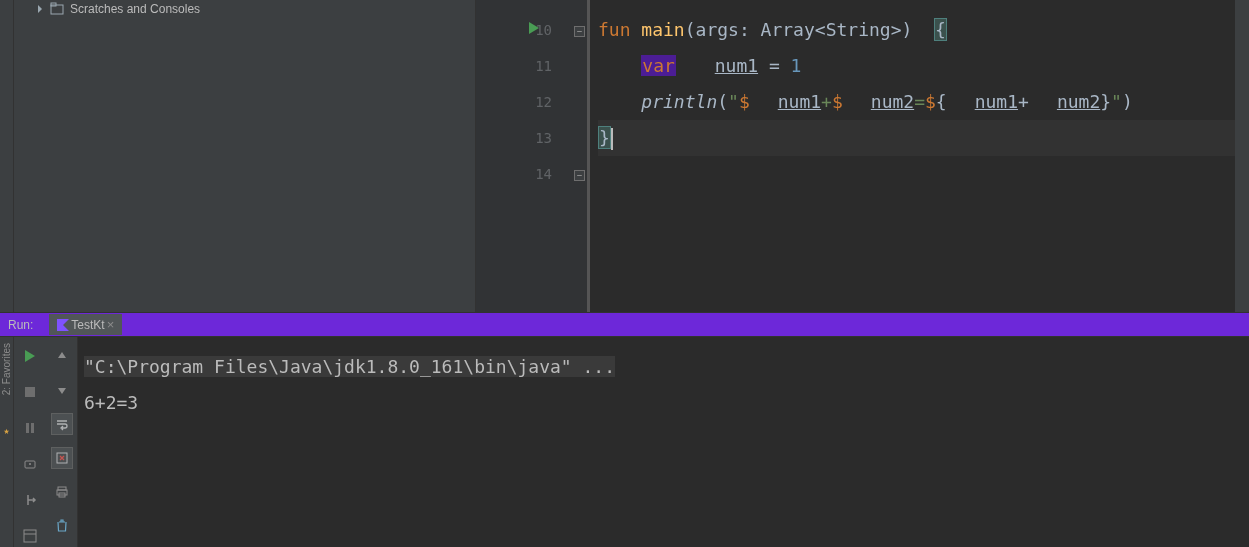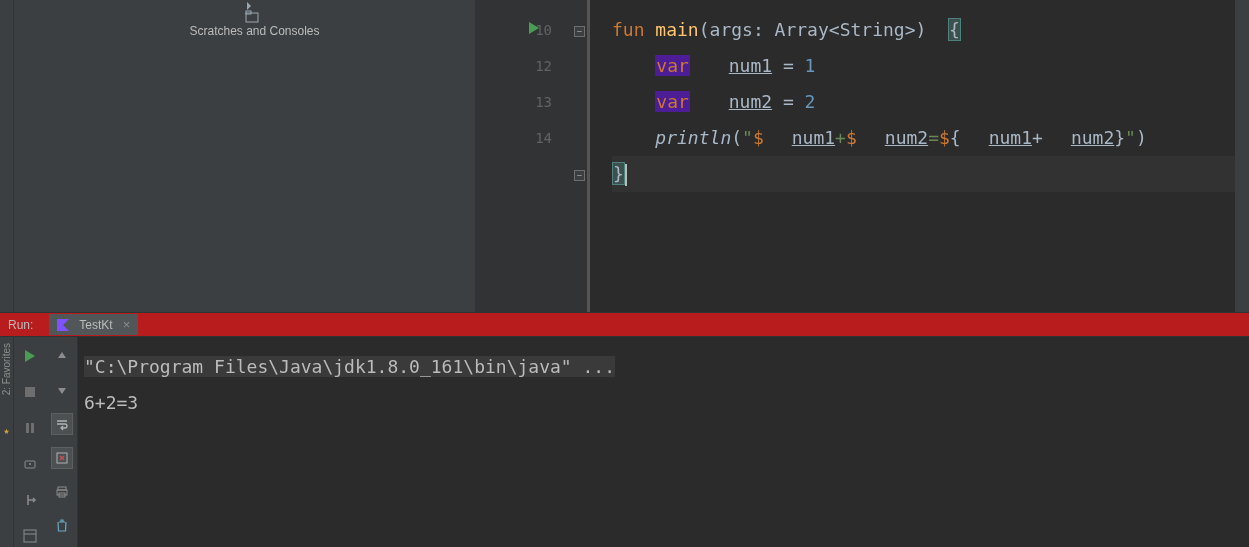--- a/index.html
+++ b/index.html
@@ -38,21 +38,20 @@
       border-right: 1px solid #323232;
       padding: 0;
     }
     .tree-item {
       display: flex;
       align-items: center;
       padding: 2px 8px 2px 22px;
       color: #bbbbbb;
       font-family: sans-serif;
       font-size: 12px;
-      flex-direction: column;
     }
     .tree-arrow {
       width: 8px;
       height: 8px;
       margin-right: 6px;
       color: #8c8c8c;
     }
     .editor-panel {
       flex: 1;
       background: #2b2b2b;
@@ -91,21 +90,21 @@
       height: 11px;
       border: 1px solid #6e6e6e;
       font-size: 9px;
       text-align: center;
       line-height: 9px;
       color: #a0a0a0;
       background: #3c3f41;
     }
     .code-area {
       flex: 1;
-      padding-left: 22px;
+      padding-left: 8px;
       font-size: 18px;
       line-height: 36px;
       position: relative;
       border-left: 2px solid #555555;
     }
     .code-line {
       white-space: pre;
       height: 36px;
     }
     .kw { color: #cc7832; }
@@ -125,40 +124,40 @@
       height: 22px;
       background: #bbbbbb;
       vertical-align: middle;
     }
     .scrollbar-right {
       width: 14px;
       background: #3c3f41;
     }
     .run-panel-header {
       height: 26px;
-      background: #b91c1c;
+      background: #6d28d9;
       border-top: 1px solid #323232;
       border-bottom: 1px solid #323232;
       display: flex;
       align-items: center;
       padding: 0 8px;
       font-family: sans-serif;
       font-size: 12px;
     }
     .run-label {
       color: #bbbbbb;
       margin-right: 16px;
     }
     .tab {
       display: flex;
       align-items: center;
       padding: 3px 8px;
       background: #515658;
       color: #bbbbbb;
-      gap: 10px;
+      gap: 2px;
     }
     .tab-close {
       color: #8c8c8c;
       font-size: 13px;
     }
     .run-panel {
       flex: 1;
       display: flex;
       background: #2b2b2b;
     }
@@ -240,33 +239,33 @@
       </div>
     </div>
 
     <div class="editor-panel">
       <div class="gutter">
         <svg class="run-gutter" width="14" height="14" viewBox="0 0 14 14">
             <path d="M2,1 L12,7 L2,13 Z" fill="#499c54"></path>
           </svg>
         <div style="height:12px"></div>
         <div class="line-num">10</div>
+        <div class="line-num">11</div>
         <div class="line-num">12</div>
         <div class="line-num">13</div>
         <div class="line-num">14</div>
       </div>
       <div class="fold-col">
         <div class="fold-mark" style="top:26px">−</div>
         <div class="fold-mark" style="top:170px">−</div>
       </div>
       <div class="code-area">
         <div style="height:12px"></div>
         <div class="code-line"><span class="kw">fun</span> <span class="fn">main</span><span class="punc">(</span><span class="ident">args</span><span class="punc">: </span><span class="ident">Array</span><span class="punc">&lt;</span><span class="ident">String</span><span class="punc">&gt;</span><span class="punc">) </span> <span class="punc brace-hl">{</span></div>
         <div class="code-line">    <span class="var-kw">var</span> <span class="ident under">num1</span> <span class="punc">=</span> <span class="num">1</span></div>
-        <div class="code-line">    <span class="var-kw">var</span> <span class="ident under">num2</span> <span class="punc">=</span> <span class="num">2</span></div>
         <div class="code-line">    <span class="italic ident">println</span><span class="punc">(</span><span class="str">"</span><span class="kw">$</span><span class="ident under">num1</span><span class="str">+</span><span class="kw">$</span><span class="ident under">num2</span><span class="str">=</span><span class="kw">$</span><span class="punc">{</span><span class="ident under">num1</span><span class="punc">+</span><span class="ident under">num2</span><span class="punc">}</span><span class="str">"</span><span class="punc">)</span></div>
         <div class="code-line caret-line"><span class="punc brace-hl">}</span><span class="caret"></span></div>
       </div>
       <div class="scrollbar-right"></div>
     </div>
   </div>
 
   <div class="run-panel-header">
     <span class="run-label">Run:</span>
     <div class="tab">

